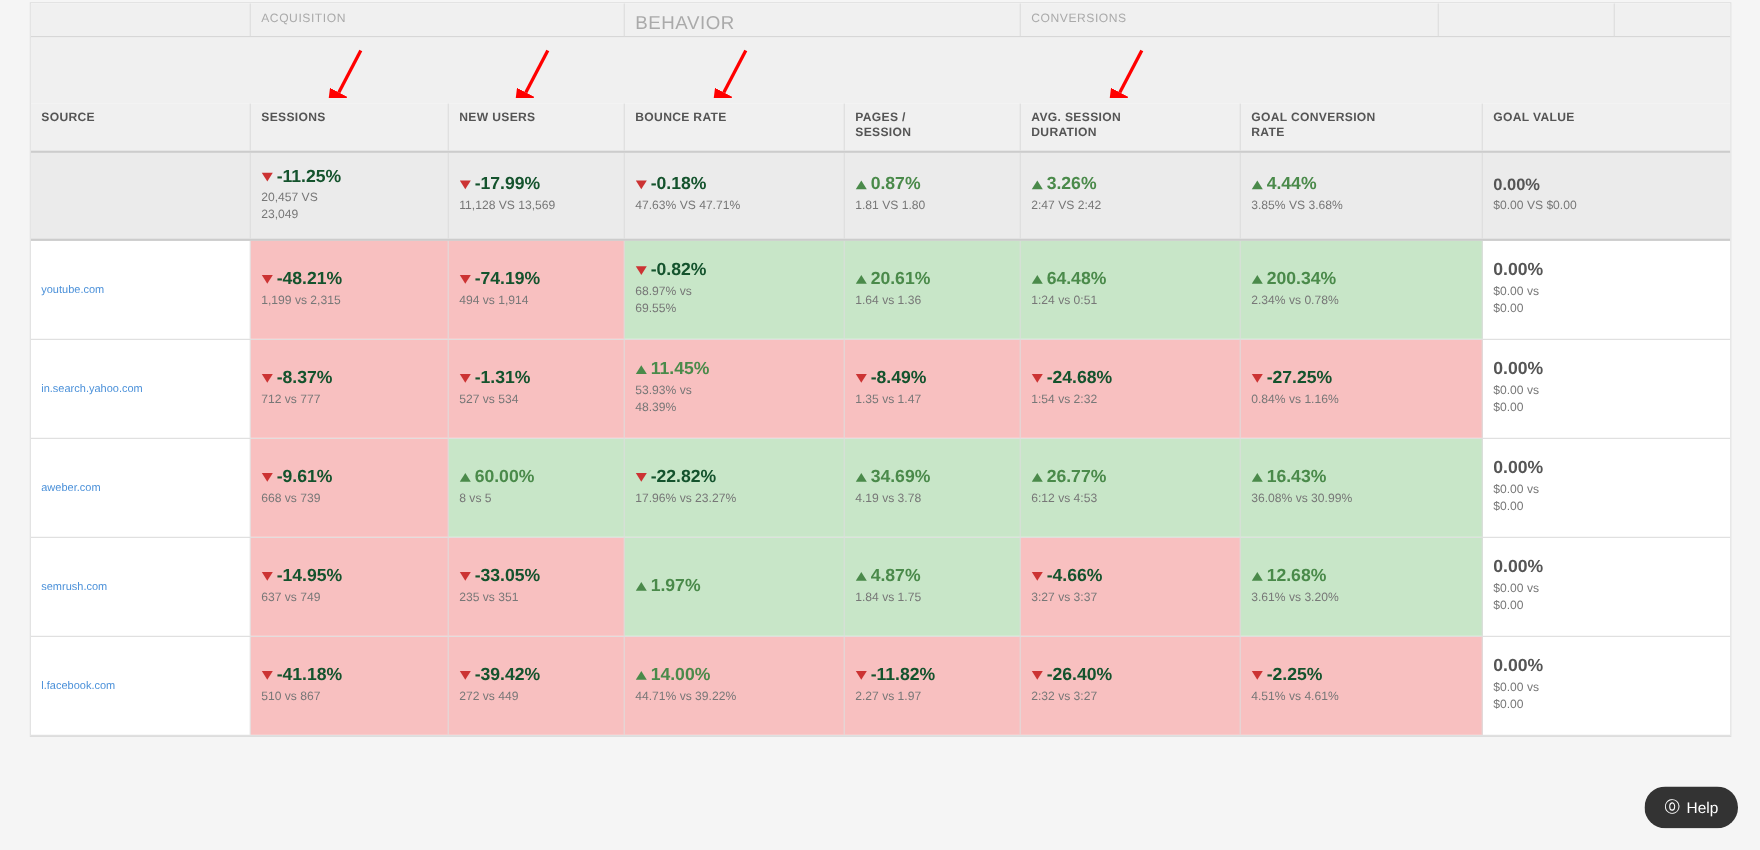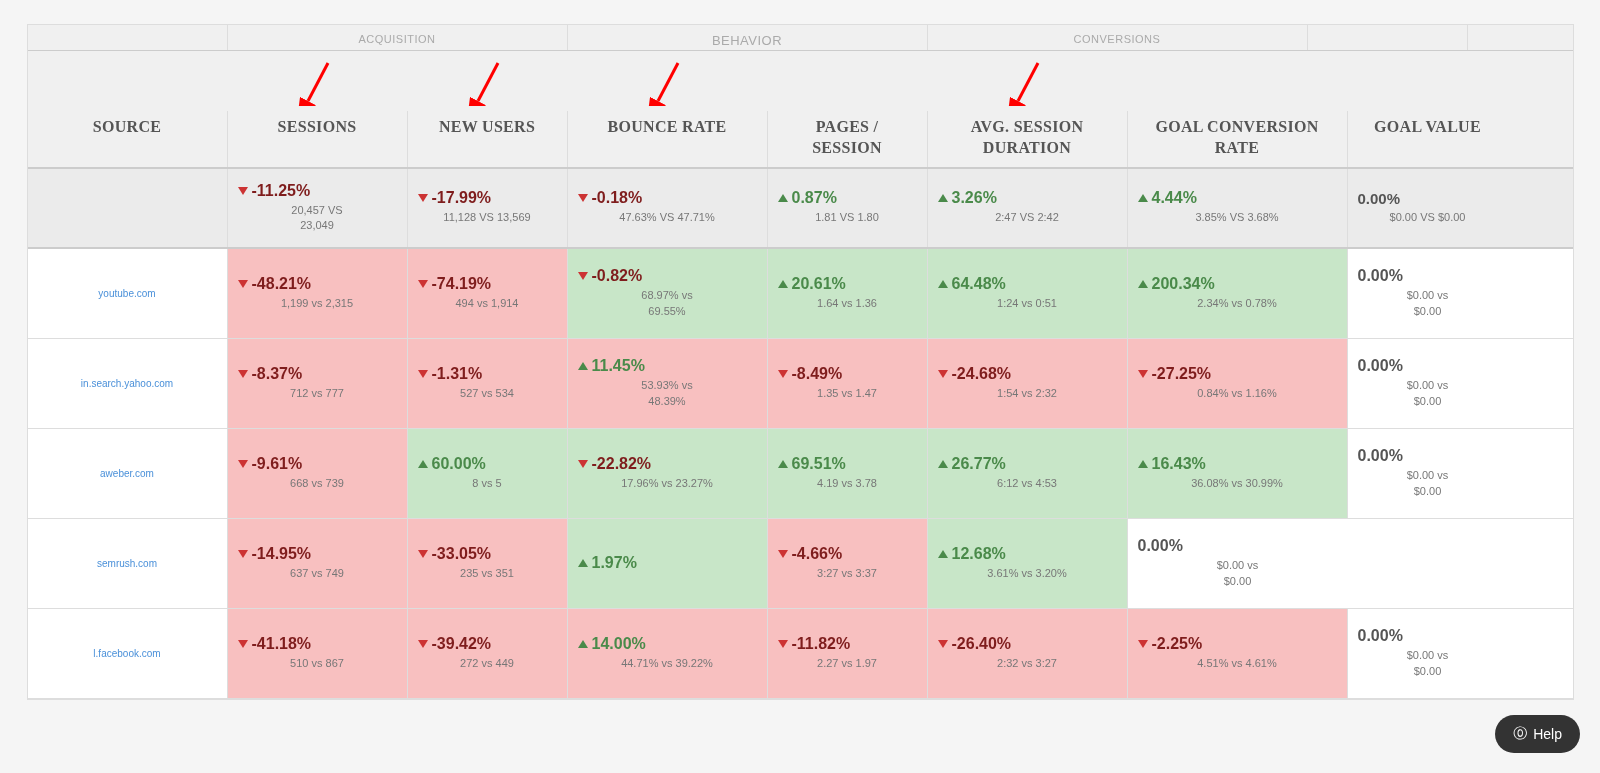--- a/index.html
+++ b/index.html
@@ -4,42 +4,40 @@
   <style>
     * { box-sizing: border-box; margin: 0; padding: 0; }
     body {
       font-family: Arial, sans-serif;
       background: #f5f5f5;
       font-size: 13px;
       color: #333;
     }
     .table-wrapper {
       width: 1547px;
-      margin: 24px auto;
+      margin: 2px auto;
       background: #fff;
       border: 1px solid #ddd;
       overflow: hidden;
-      text-align: center;
     }
     .col-headers-row {
       display: grid;
       grid-template-columns: 200px 180px 160px 200px 160px 200px 220px 160px;
       background: #f0f0f0;
       border-bottom: 2px solid #ccc;
     }
     .col-header {
-      font-size: 16px;
+      font-size: 11px;
       color: #555;
       text-transform: uppercase;
       letter-spacing: 0.3px;
       padding: 6px 10px 8px 10px;
       border-right: 1px solid #ddd;
       font-weight: 700;
       line-height: 1.3;
-      font-family: Liberation Serif, serif;
     }
     .col-header:last-child { border-right: none; }
     .summary-row {
       display: grid;
       grid-template-columns: 200px 180px 160px 200px 160px 200px 220px 160px;
       background: #ebebeb;
       border-bottom: 2px solid #ccc;
       min-height: 80px;
     }
     .data-row {
@@ -67,21 +65,21 @@
       display: flex;
       align-items: center;
       gap: 2px;
     }
     .metric-sub {
       font-size: 11px;
       color: #777;
       margin-top: 3px;
       line-height: 1.4;
     }
-    .down { color: #7f1d1d; }
+    .down { color: #14532d; }
     .up { color: #4a8a4a; }
     .neutral { color: #555; }
     .triangle-down {
       width: 0; height: 0;
       border-left: 5px solid transparent;
       border-right: 5px solid transparent;
       border-top: 8px solid #cc3333;
       display: inline-block;
       margin-right: 2px;
       flex-shrink: 0;
@@ -140,21 +138,21 @@
     }
   </style>
 </head>
 <body>
 
 <div class="table-wrapper">
 
   <div class="group-header-row">
     <div class="group-header-cell"></div>
     <div class="group-header-cell" style="color:#aaa;text-transform:uppercase;font-size:11px;letter-spacing:0.5px;">ACQUISITION</div>
-    <div class="group-header-cell" style="color:#aaa;text-transform:uppercase;font-size:13px;letter-spacing:0.5px;">BEHAVIOR</div>
+    <div class="group-header-cell" style="color:#aaa;text-transform:uppercase;font-size:17px;letter-spacing:0.5px;">BEHAVIOR</div>
     <div class="group-header-cell" style="color:#aaa;text-transform:uppercase;font-size:11px;letter-spacing:0.5px;">CONVERSIONS</div>
     <div class="group-header-cell"></div>
   </div>
 
   <div class="arrows-row">
     <div class="arrow-cell"></div>
     <div class="arrow-cell">
 
       <svg width="40" height="45" viewBox="0 0 40 45">
         <defs>
@@ -387,21 +385,21 @@
         <div class="cell bg-green">
         <div class="metric-main down">
           <span class="triangle-down"></span>
           <span>-22.82%</span>
         </div>
         <div class="metric-sub">17.96% vs 23.27%</div>
       </div>
         <div class="cell bg-green">
         <div class="metric-main up">
           <span class="triangle-up"></span>
-          <span>69.51%</span>
+          <span>34.69%</span>
         </div>
         <div class="metric-sub">4.19 vs 3.78</div>
       </div>
         <div class="cell bg-green">
         <div class="metric-main up">
           <span class="triangle-up"></span>
           <span>26.77%</span>
         </div>
         <div class="metric-sub">6:12 vs 4:53</div>
       </div>
@@ -434,20 +432,27 @@
           <span class="triangle-down"></span>
           <span>-33.05%</span>
         </div>
         <div class="metric-sub">235 vs 351</div>
       </div>
         <div class="cell bg-green">
         <div class="metric-main up">
           <span class="triangle-up"></span>
           <span>1.97%</span>
         </div>
+      </div>
+        <div class="cell bg-green">
+        <div class="metric-main up">
+          <span class="triangle-up"></span>
+          <span>4.87%</span>
+        </div>
+        <div class="metric-sub">1.84 vs 1.75</div>
       </div>
         <div class="cell bg-red">
         <div class="metric-main down">
           <span class="triangle-down"></span>
           <span>-4.66%</span>
         </div>
         <div class="metric-sub">3:27 vs 3:37</div>
       </div>
         <div class="cell bg-green">
         <div class="metric-main up">

